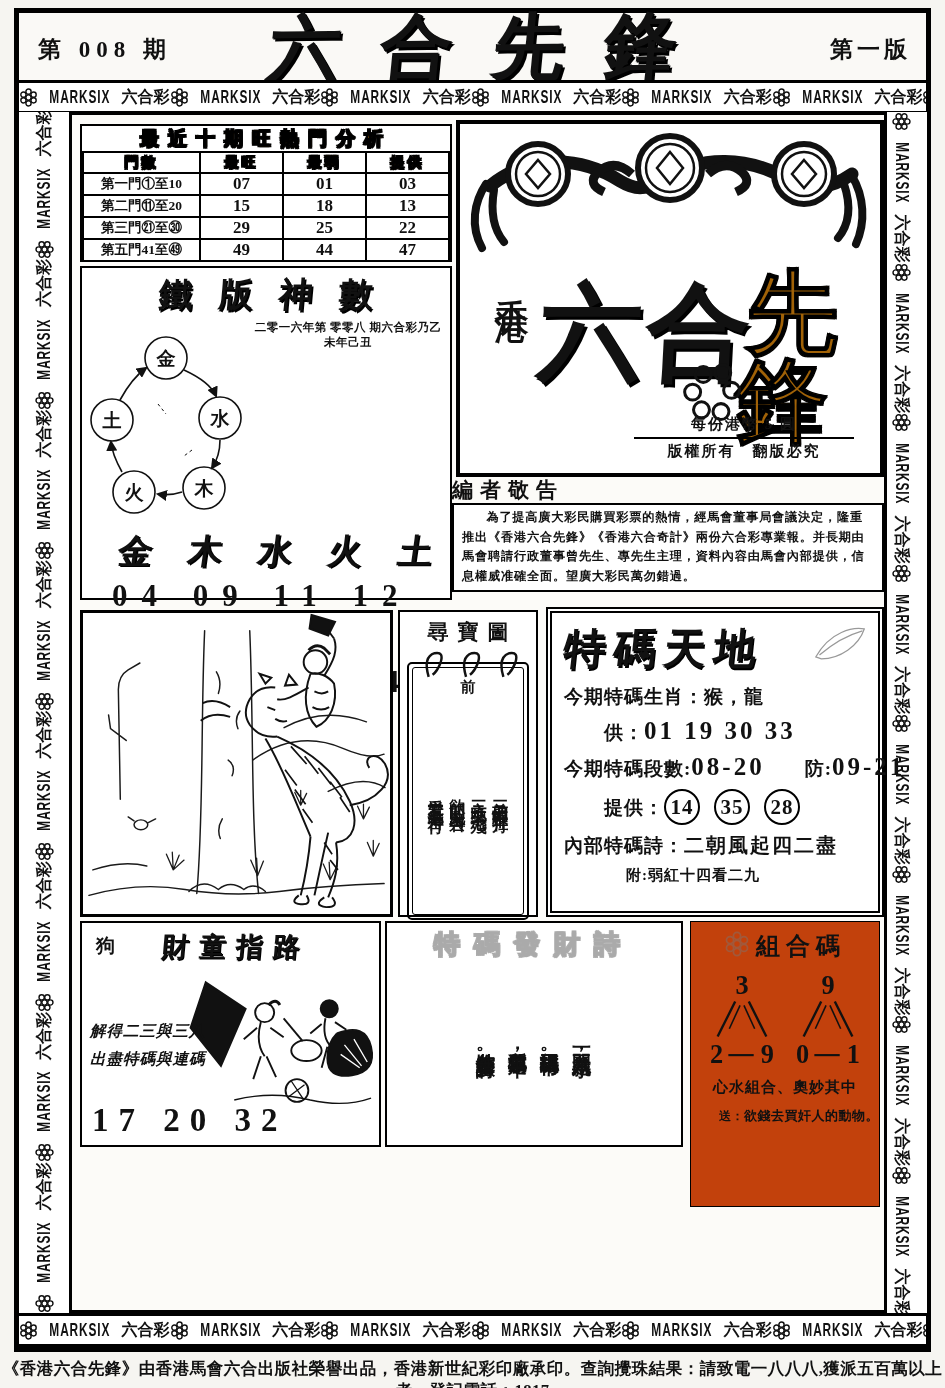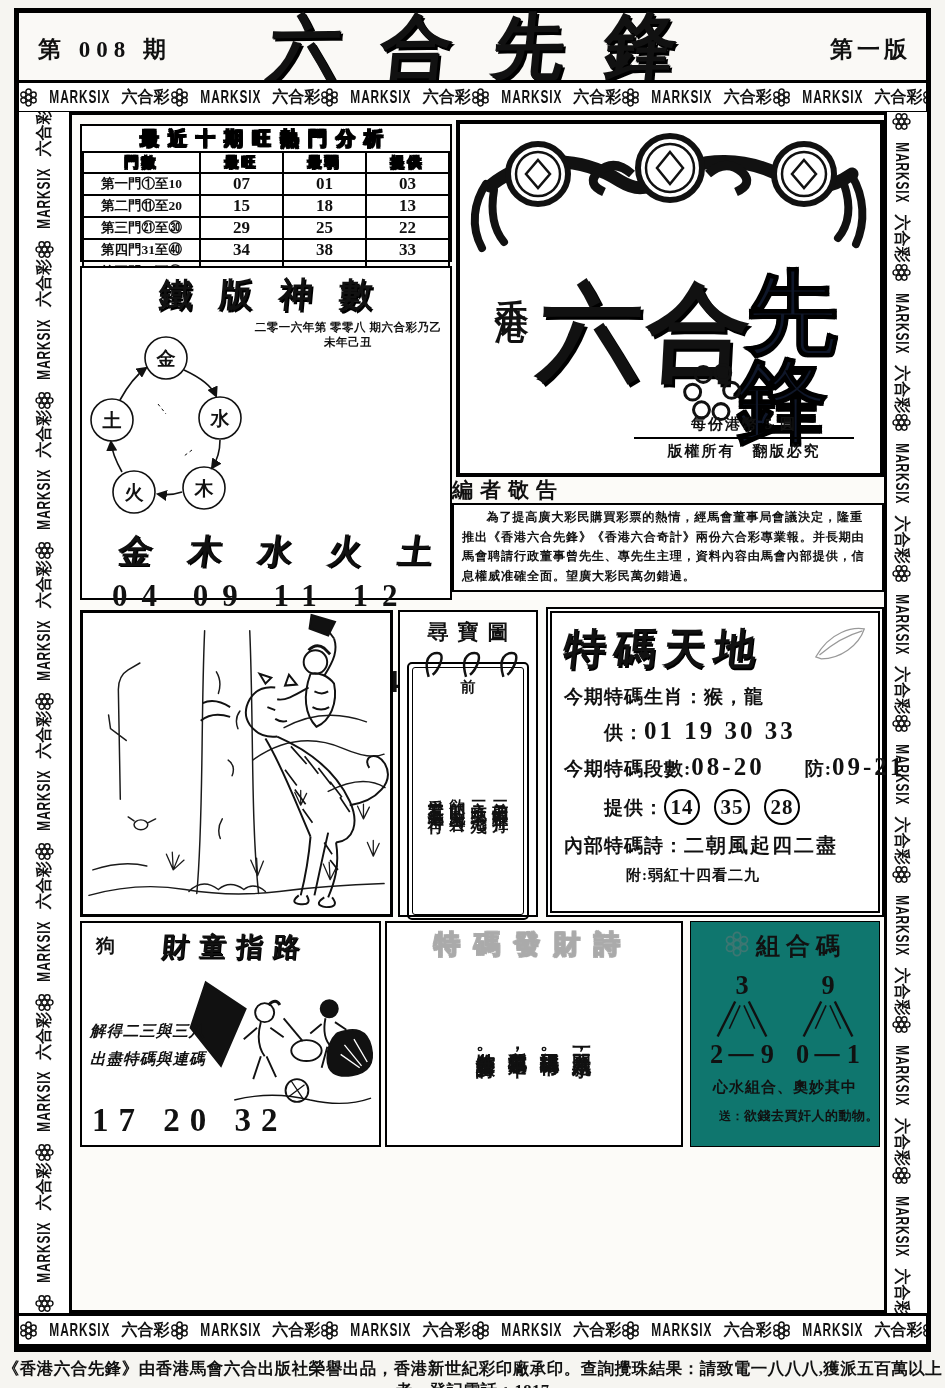--- a/index.html
+++ b/index.html
@@ -37,21 +37,21 @@
   .rot{ position:absolute; left:0; top:0; width:1201px; height:50px; }
   .rot-left{ transform:translateY(1201px) rotate(-90deg); transform-origin:0 0; }
   .rot-right{ transform:translateX(50px) rotate(90deg); transform-origin:0 0; }
   .m-item{ display:inline-flex; align-items:center; gap:6px; white-space:nowrap; }
   .m-en{ font-family:"Liberation Sans",sans-serif; font-weight:bold; font-size:14px; transform:scale(.85,1.3); letter-spacing:1px; display:inline-block; }
   .m-cn{ font-weight:900; font-size:16px; }
   .m-flower svg{ width:19px; height:19px; display:block; }
 
   
   .outline{
-    color:#0f172a; -webkit-text-stroke:1.1px #000;
+    color:#a16207; -webkit-text-stroke:1.1px #000;
     text-shadow:1px 1px 0 #000,-1px -1px 0 #000,1px -1px 0 #000,-1px 1px 0 #000;
   }
 
   
   .hot-box{ left:80px; top:124px; width:372px; height:138px; border:2px solid #000; background:#fff; }
   .hot-title{ font-size:19px; letter-spacing:9px; text-align:center; font-weight:900; line-height:25px; height:25px; }
   .hot-box table{ width:100%; border-collapse:collapse; table-layout:fixed; }
   .hot-box th,.hot-box td{ border:2px solid #000; text-align:center; height:21px; padding:0; }
   .hot-box th{ font-size:14px; font-weight:900; letter-spacing:3px; }
   .hot-box col.c0{ width:32%; }
@@ -132,21 +132,21 @@
 
   
   .poem-box{ left:385px; top:921px; width:298px; height:226px; border:2.5px solid #000; background:#fff; text-align:center; }
   .poem-title{ font-size:26px; font-weight:900; letter-spacing:14px; margin-top:4px; opacity:.38;
     color:#fff; -webkit-text-stroke:1.3px #222;
     text-shadow:1px 1px 0 #333,-1px -1px 0 #333,1px -1px 0 #333,-1px 1px 0 #333; }
   .poem-box .vcols{ height:168px; margin-top:4px; }
   .poem-box .vcols .vline{ font-size:19px; font-weight:800; margin:0 13px; line-height:1; letter-spacing:1px; }
 
   
-  .combo-box{ left:690px; top:921px; width:190px; height:226px; border:1.5px solid #000; background:#0f766e; text-align:center; }
+  .combo-box{ left:690px; top:921px; width:190px; height:286px; border:1.5px solid #000; background:#c2410c; text-align:center; }
   .combo-head{ display:flex; align-items:center; justify-content:center; gap:6px; margin-top:8px; }
   .combo-title{ font-size:24px; font-weight:800; letter-spacing:6px; }
   .combo-tris{ display:flex; justify-content:space-around; padding:0 8px; margin-top:10px; }
   .combo-note{ font-size:15px; font-weight:800; letter-spacing:1px; margin-top:8px; }
   .combo-gift{ font-size:13px; font-weight:700; text-align:right; padding-left:8px; margin-top:10px; letter-spacing:.5px; }
   .combo-gift .g-label{ font-size:12px; }
 
   
   .footer{ left:0; top:1358px; width:100%; text-align:center; font-size:16.5px; font-weight:600; letter-spacing:.5px; }
 </style>
@@ -652,26 +652,20 @@
           <td class="c-door">第二門⑪至20</td>
           <td class="c-num">15</td>
           <td class="c-num">18</td>
           <td class="c-num">13</td>
         </tr>
         <tr>
           <td class="c-door">第三門㉑至㉚</td>
           <td class="c-num">29</td>
           <td class="c-num">25</td>
           <td class="c-num">22</td>
-        </tr>
-        <tr>
-          <td class="c-door">第四門31至㊵</td>
-          <td class="c-num">34</td>
-          <td class="c-num">38</td>
-          <td class="c-num">33</td>
         </tr>
         <tr>
           <td class="c-door">第五門41至㊾</td>
           <td class="c-num">49</td>
           <td class="c-num">44</td>
           <td class="c-num">47</td>
         </tr>
       </tbody>
   </table>
 </div>

